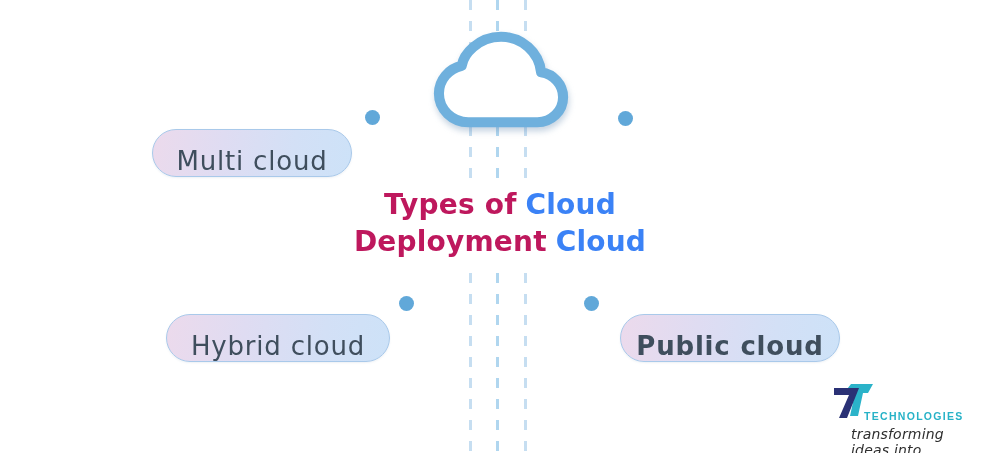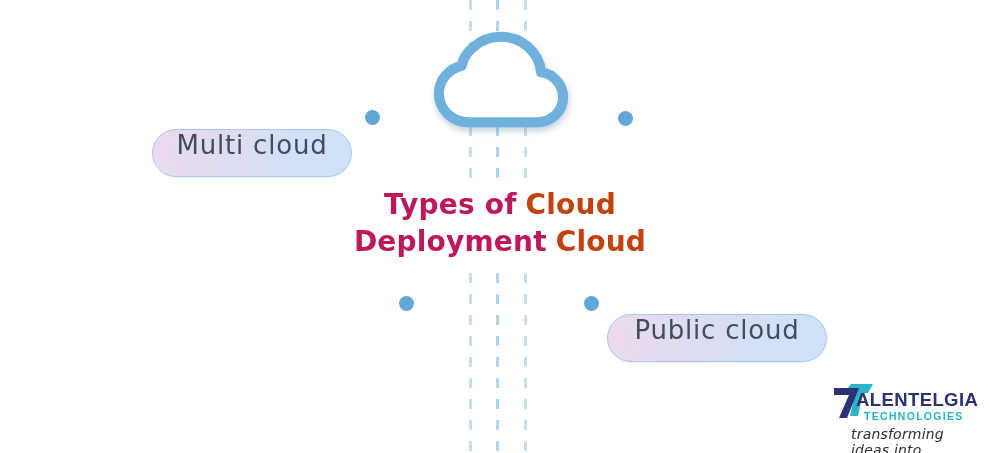--- a/index.html
+++ b/index.html
@@ -22,36 +22,36 @@
     filter:drop-shadow(1px 4px 3px rgba(90,130,170,.35));}
 
   
   .title{
     position:absolute;left:320px;top:184px;width:360px;z-index:3;
     background:#ffffff;text-align:center;
     font-weight:bold;font-size:28px;line-height:37px;letter-spacing:.2px;
     padding:2px 0 4px 0;
   }
   .t-dark{color:#be185d;}
-  .t-blue{color:#c2410c;}
+  .t-blue{color:#3b82f6;}
   .title .gap{margin-left:9px;}
 
   
   .pill{
     position:absolute;height:48px;z-index:2;box-sizing:border-box;
-    display:flex;align-items:flex-start;justify-content:center;
+    display:flex;align-items:flex-end;justify-content:center;
     border-radius:24px;border:1.5px solid #a9c9ea;
     background:linear-gradient(100deg,#ecdaec 0%,#dfdcf2 35%,#d3e0f6 70%,#cde2f8 100%);
     color:#3f4e5d;font-size:26px;letter-spacing:.8px;
     box-shadow:0 1px 2px rgba(140,160,190,.15);
   }
   .pill-multi{left:152px;top:129px;width:200px;}
   .pill-private{left:640px;top:129px;width:230px;}
   .pill-hybrid{left:166px;top:314px;width:224px;}
-  .pill-public{left:607px;top:314px;width:220px;}
+  .pill-public{left:620px;top:314px;width:220px;font-weight:bold;}
 
   
   .dot{position:absolute;width:15px;height:15px;border-radius:50%;background:#61a8d9;z-index:2;}
   .dot-multi{left:365px;top:110px;}
   .dot-private{left:618px;top:111px;}
   .dot-hybrid{left:399px;top:296px;}
   .dot-public{left:584px;top:296px;}
 
   
   .logo{position:absolute;left:820px;top:379px;width:160px;height:66px;z-index:3;}
@@ -88,32 +88,34 @@
   </div>
 
   <div class="title">
     <div><span class="t-dark">Types of</span><span class="t-blue gap">Cloud</span></div>
     <div><span class="t-dark">Deployment</span><span class="t-blue gap">Cloud</span></div>
   </div>
 
   <div class="pill pill-multi">
     <span>Multi cloud</span>
   </div>
+  <div class="pill pill-hybrid">
+    <span>Hybrid cloud</span>
+  </div>
   <div class="pill pill-public">
     <span>Public cloud</span>
   </div>
 
   <div class="dot dot-multi"></div>
   <div class="dot dot-private"></div>
   <div class="dot dot-hybrid"></div>
   <div class="dot dot-public"></div>
 
   <div class="logo">
     <svg class="logo-mark" width="40" height="36" viewBox="0 0 40 36" xmlns="http://www.w3.org/2000/svg">
       <polygon points="18,1 40,1 35,10 30,10 25,33 17,33 22,10 11,10" fill="#2bb3c9"></polygon>
       <polygon points="1,5 26,5 14,35 6,35 16,12 1,12" fill="#2a3175"></polygon>
     </svg>
-    <div class="logo-brand">ALENTELGIA</div>
     <div class="logo-division">TECHNOLOGIES</div>
     <div class="logo-tagline">transforming ideas into innovation</div>
   </div>
 
 </div>
 
 </body></html>

